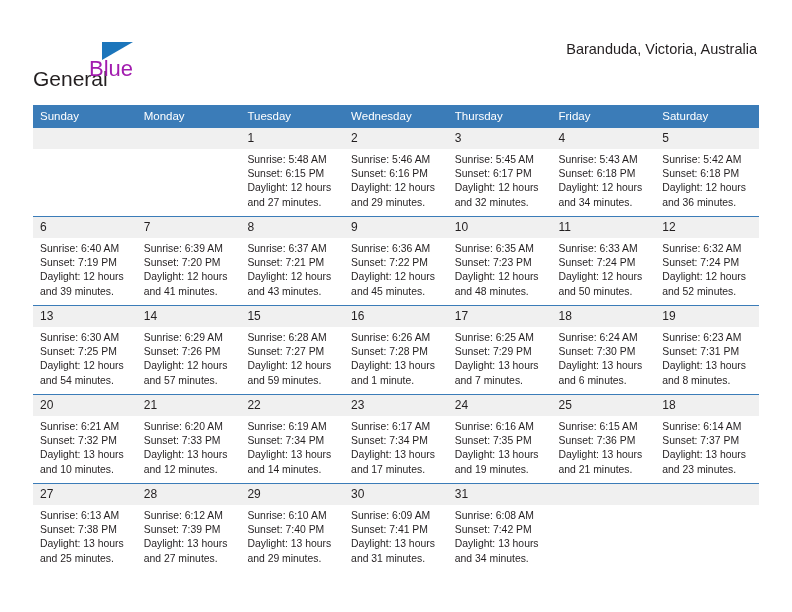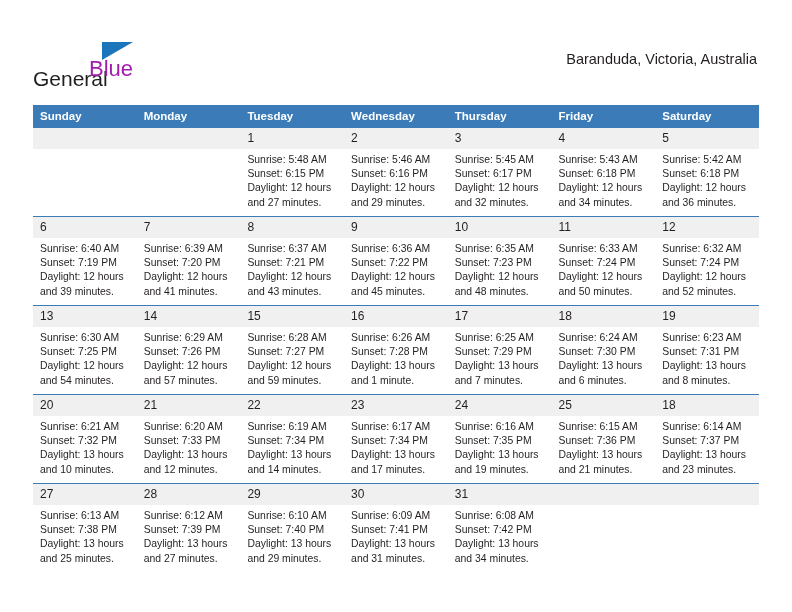--- a/index.html
+++ b/index.html
@@ -72,38 +72,38 @@
   .month-title {
     font-size: 27px;
     color: #231f20;
     line-height: 32px;
     white-space: nowrap;
   }
   .location {
     font-size: 14.5px;
     color: #231f20;
     line-height: 20px;
-    margin-top: 16px;
+    margin-top: 6px;
     white-space: nowrap;
   }
 
   
   .calendar {
     position: absolute;
     left: 33px;
     top: 105px;
     width: 726px;
     border-collapse: collapse;
     table-layout: fixed;
   }
   .calendar th {
     background: #3b7cb8;
     color: #ffffff;
     font-size: 11.5px;
-    font-weight: bold;
+    font-weight: normal;
     text-align: left;
     padding: 5px 0 5px 7px;
     height: 11px;
     border: none;
   }
   .calendar td {
     width: 103.7px;
     vertical-align: top;
     padding: 0;
     border: none;

